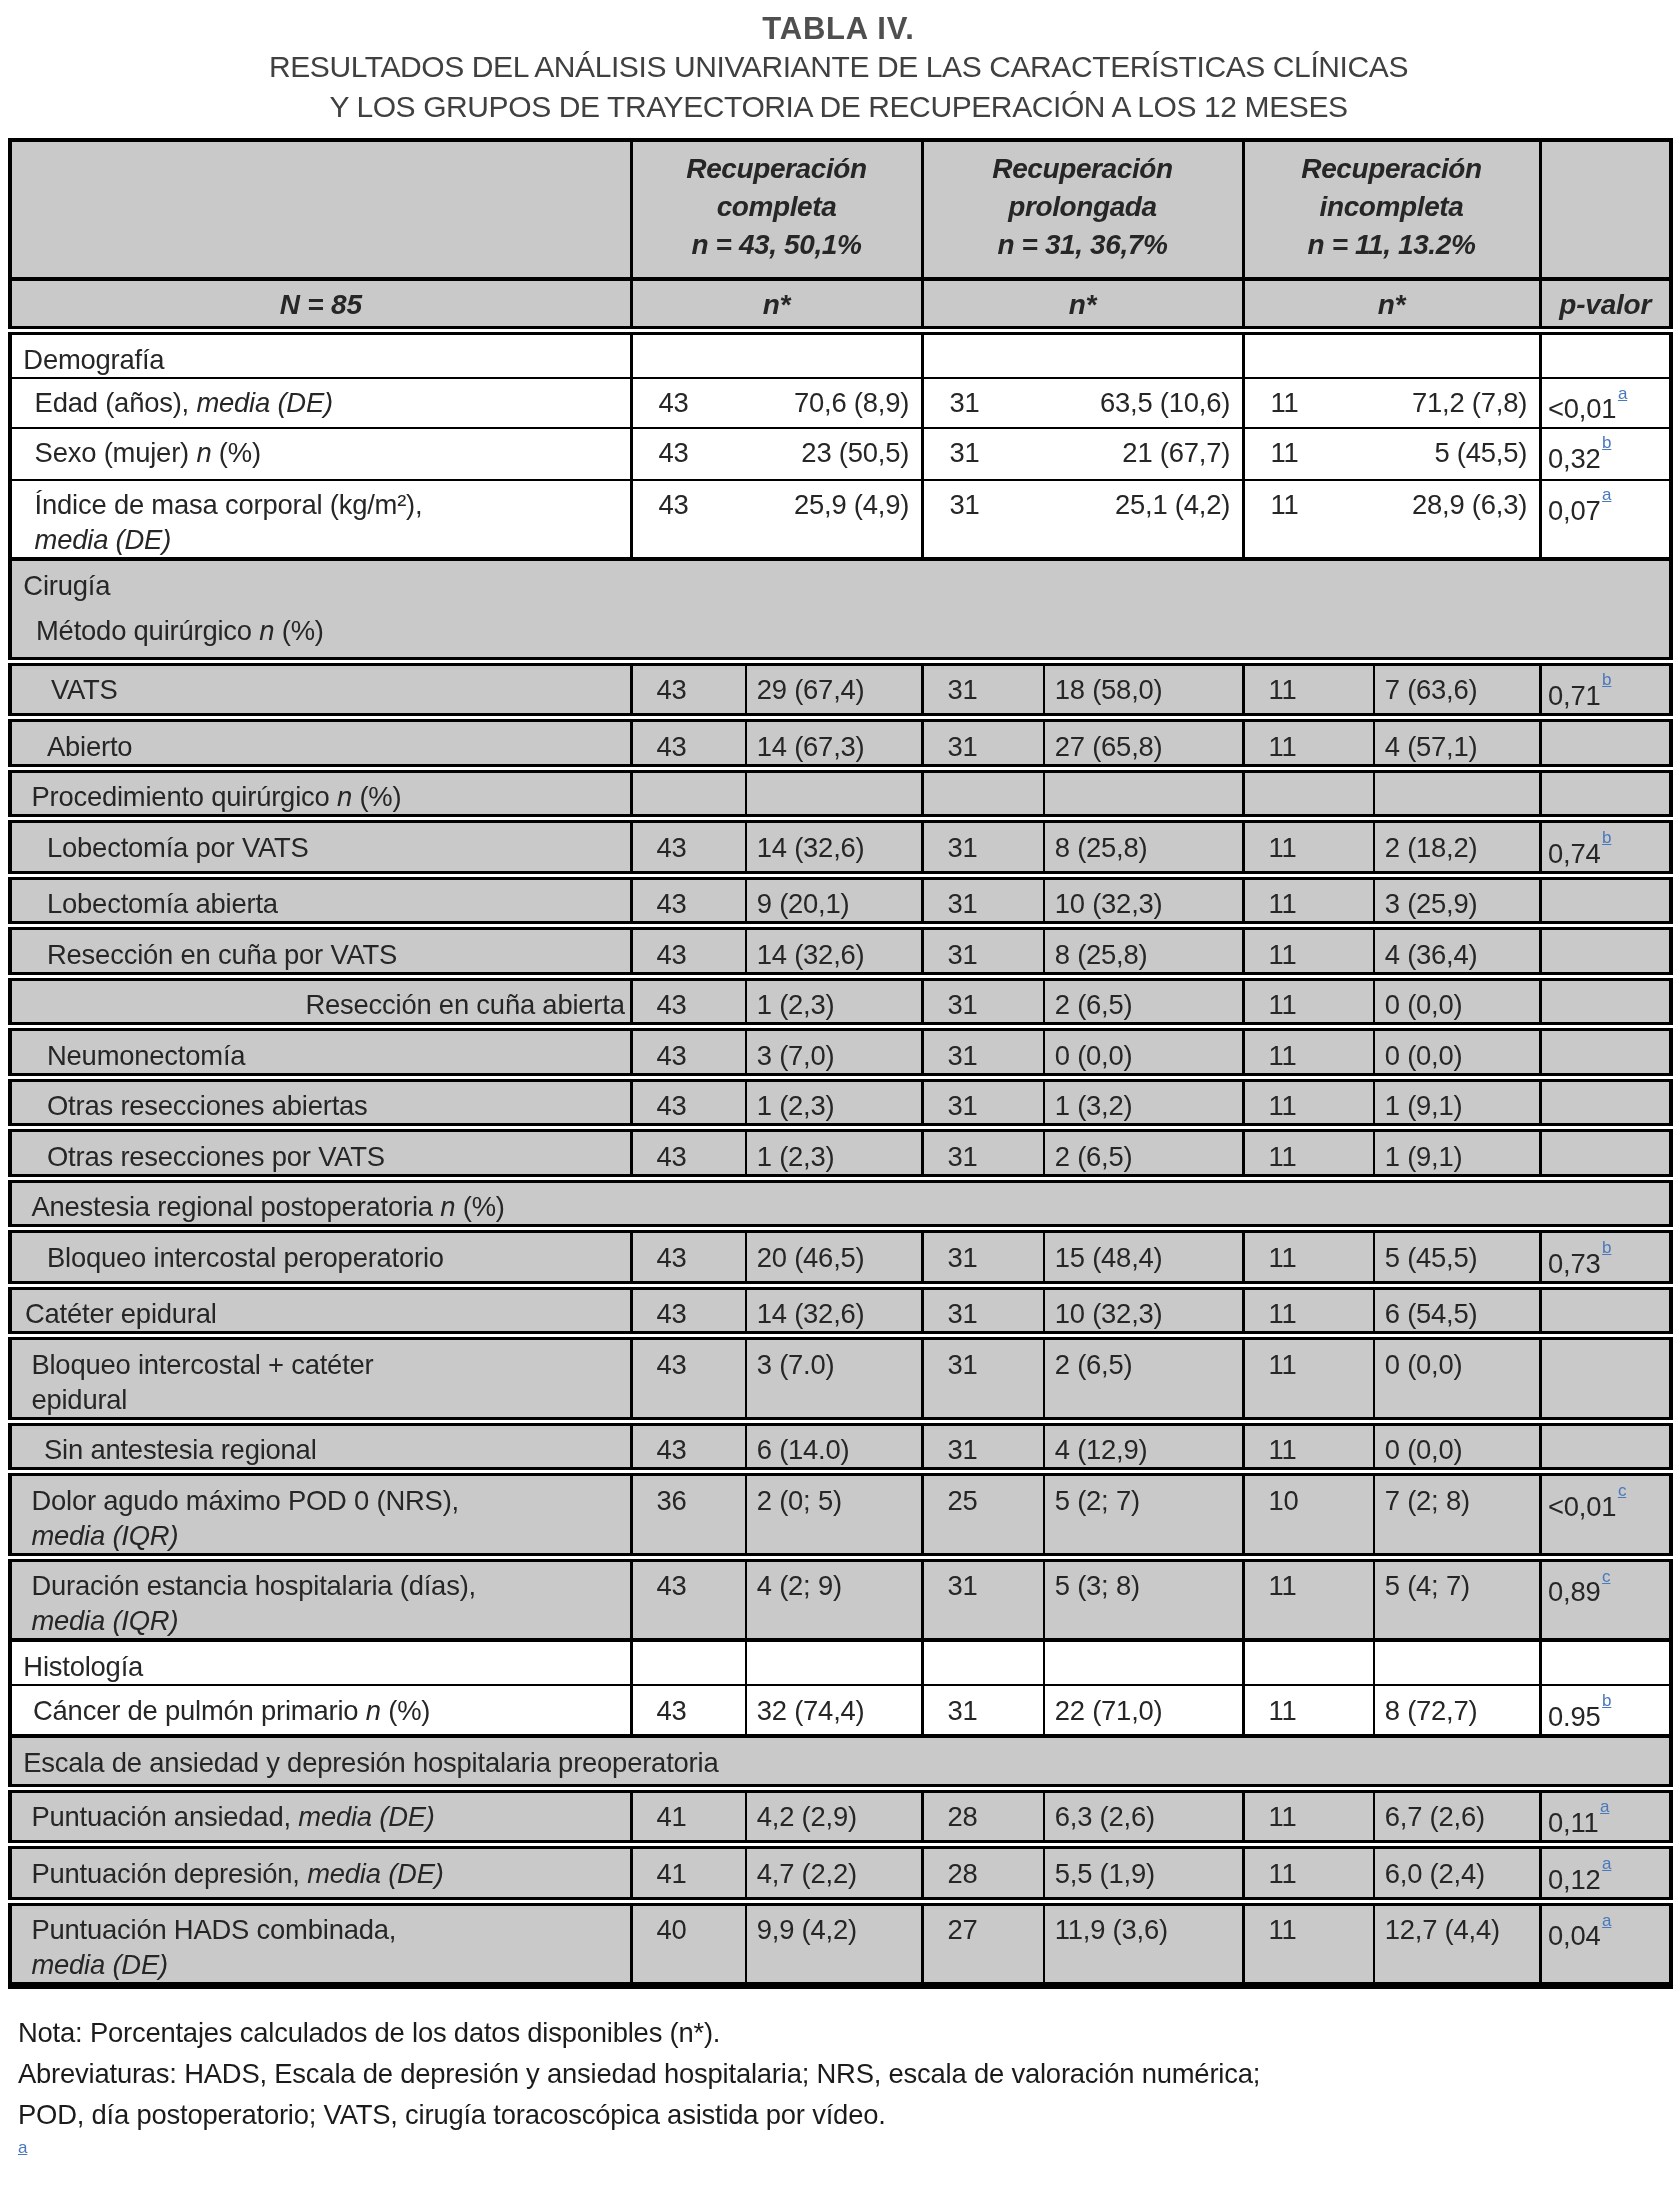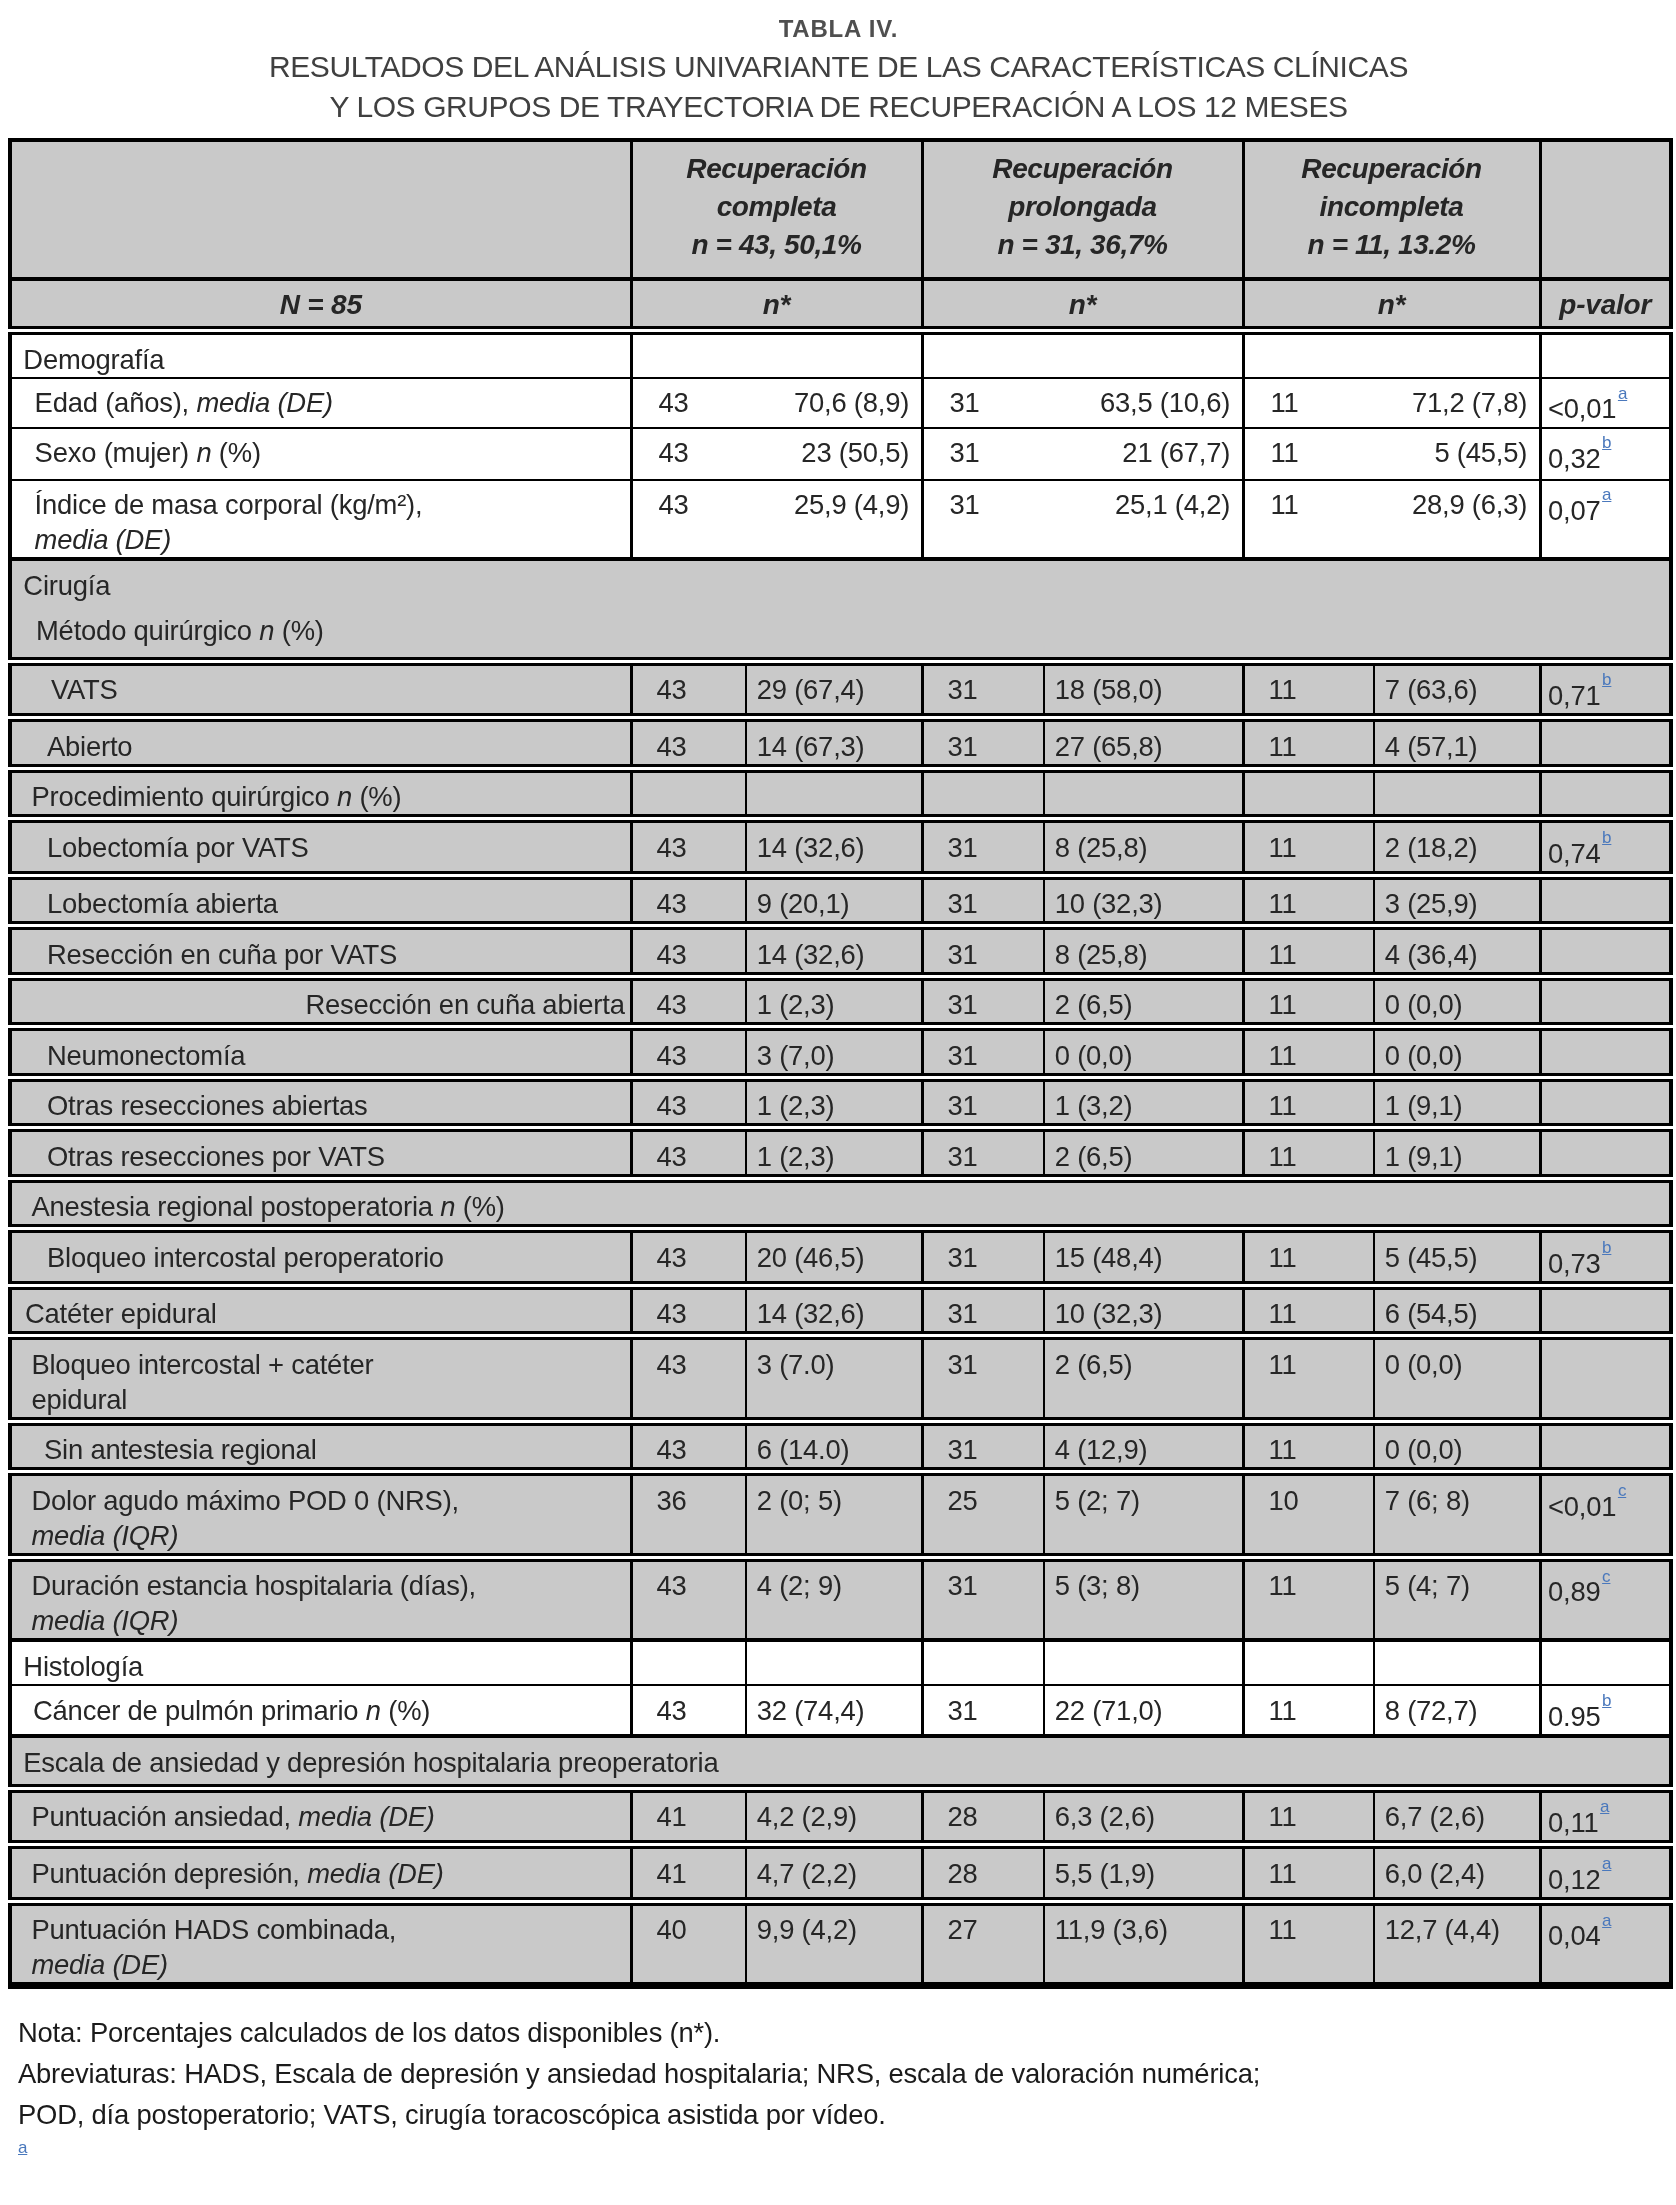--- a/index.html
+++ b/index.html
@@ -2,21 +2,21 @@
 <html style="--shade: #c9c9c9; --blue: #4a78bc; --title-gray: #4f4f4f;font-size:13px"><head>
 <meta charset="utf-8">
 <style>
   html,body{margin:0;padding:0;background:#fff;}
   .page{
     width:1677px;height:2205px;overflow:hidden;background:#fff;
     font-family:"Liberation Sans", sans-serif;color:#262626;
   }
   
   .title-block{text-align:center;padding-top:9.7px;}
-  .t1{font-size:24px;font-weight:bold;color:var(--title-gray);line-height:37px;letter-spacing:0.8px;}
+  .t1{font-size:31px;font-weight:bold;color:var(--title-gray);line-height:37px;letter-spacing:0.8px;}
   .t2{font-size:30px;color:#404040;line-height:40px;letter-spacing:-0.4px;}
   
   table.results{
     table-layout:fixed;border-collapse:collapse;width:1661px;margin:11.3px 0 0 8px;
     border:4.8px solid #000;border-bottom-width:7.3px;
   }
   td{padding:0;vertical-align:top;font-size:27.4px;line-height:35px;letter-spacing:-0.2px;overflow:hidden;}
   tr.g > td{background:var(--shade);}
   tr.w > td{background:#fff;}
   .bl4{border-left:3.2px solid #000;}
@@ -361,21 +361,21 @@
         <tr class="g btd" style="height: 76px;">
           <td class="lab">
             <div class="line" style="padding-left: 19.4px;"><span>Dolor agudo máximo POD 0 (NRS),</span></div>
             <div class="line" style="padding-left: 19.4px;"><span class="it">media (IQR)</span></div>
           </td>
           <td class="bl4 ncell">36</td>
           <td class="bl3 vcell">2 (0; 5)</td>
           <td class="bl4 ncell">25</td>
           <td class="bl3 vcell">5 (2; 7)</td>
           <td class="bl4 ncell">10</td>
-          <td class="bl3 vcell">7 (6; 8)</td>
+          <td class="bl3 vcell">7 (2; 8)</td>
           <td class="bl4 pcell"><span>&lt;0,01</span><sup class="mark">c</sup></td>
         </tr>
         <tr class="g btd" style="height: 76px;">
           <td class="lab">
             <div class="line" style="padding-left: 19.4px;"><span>Duración estancia hospitalaria (días),</span></div>
             <div class="line" style="padding-left: 19.4px;"><span class="it">media (IQR)</span></div>
           </td>
           <td class="bl4 ncell">43</td>
           <td class="bl3 vcell">4 (2; 9)</td>
           <td class="bl4 ncell">31</td>

